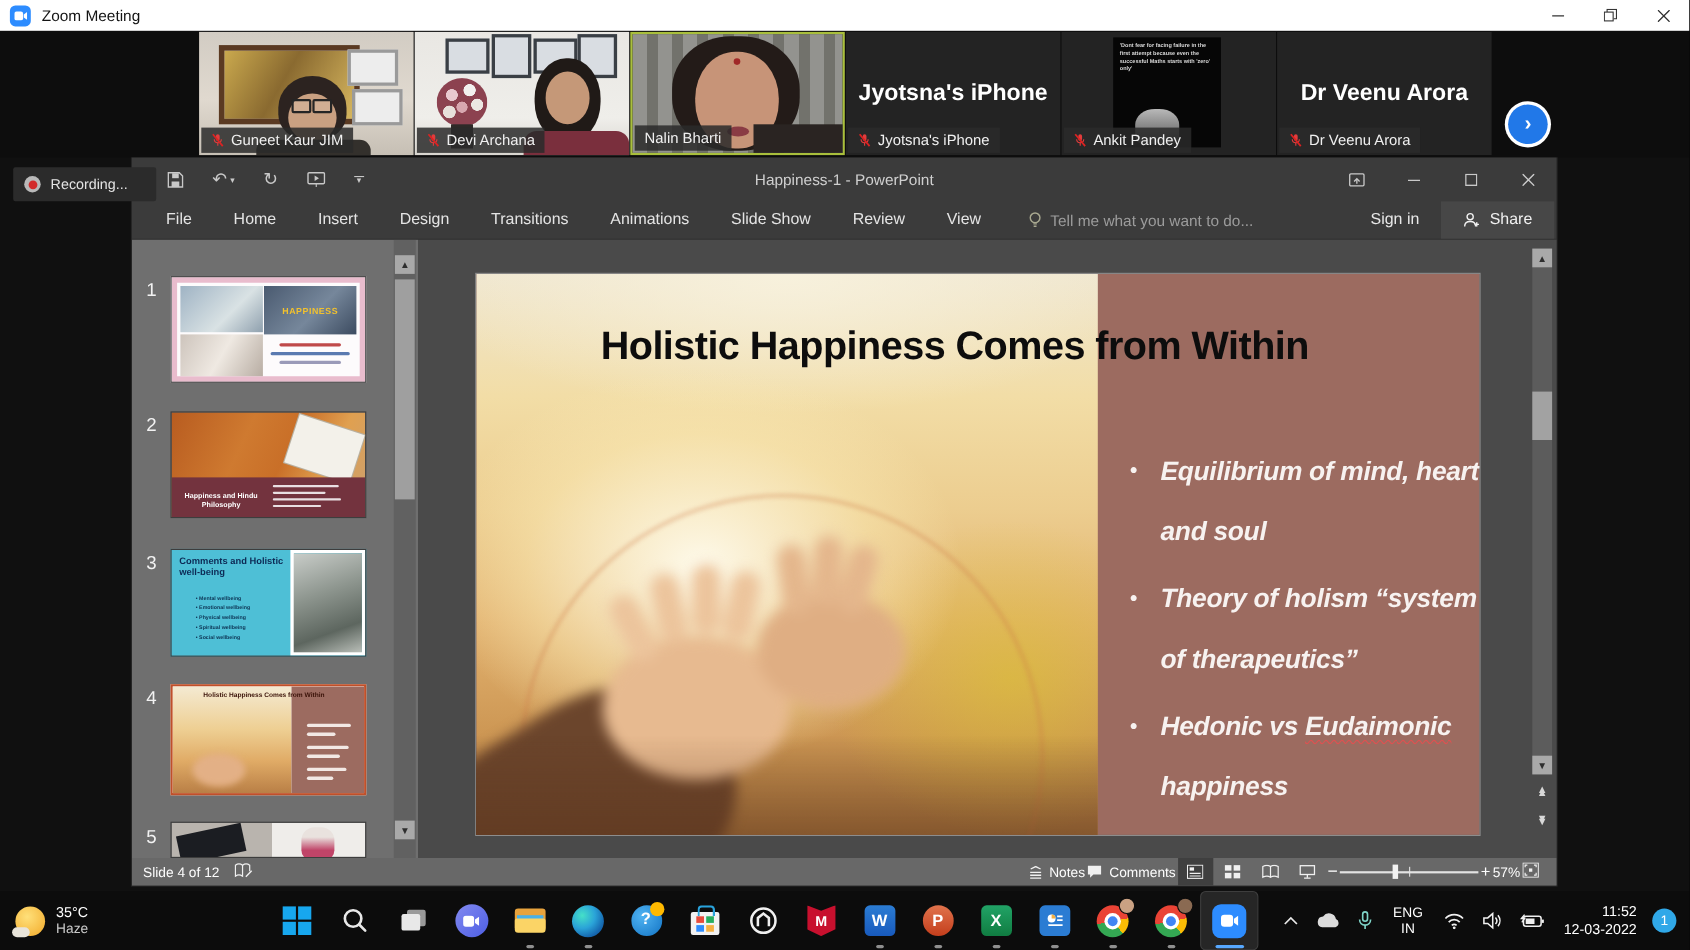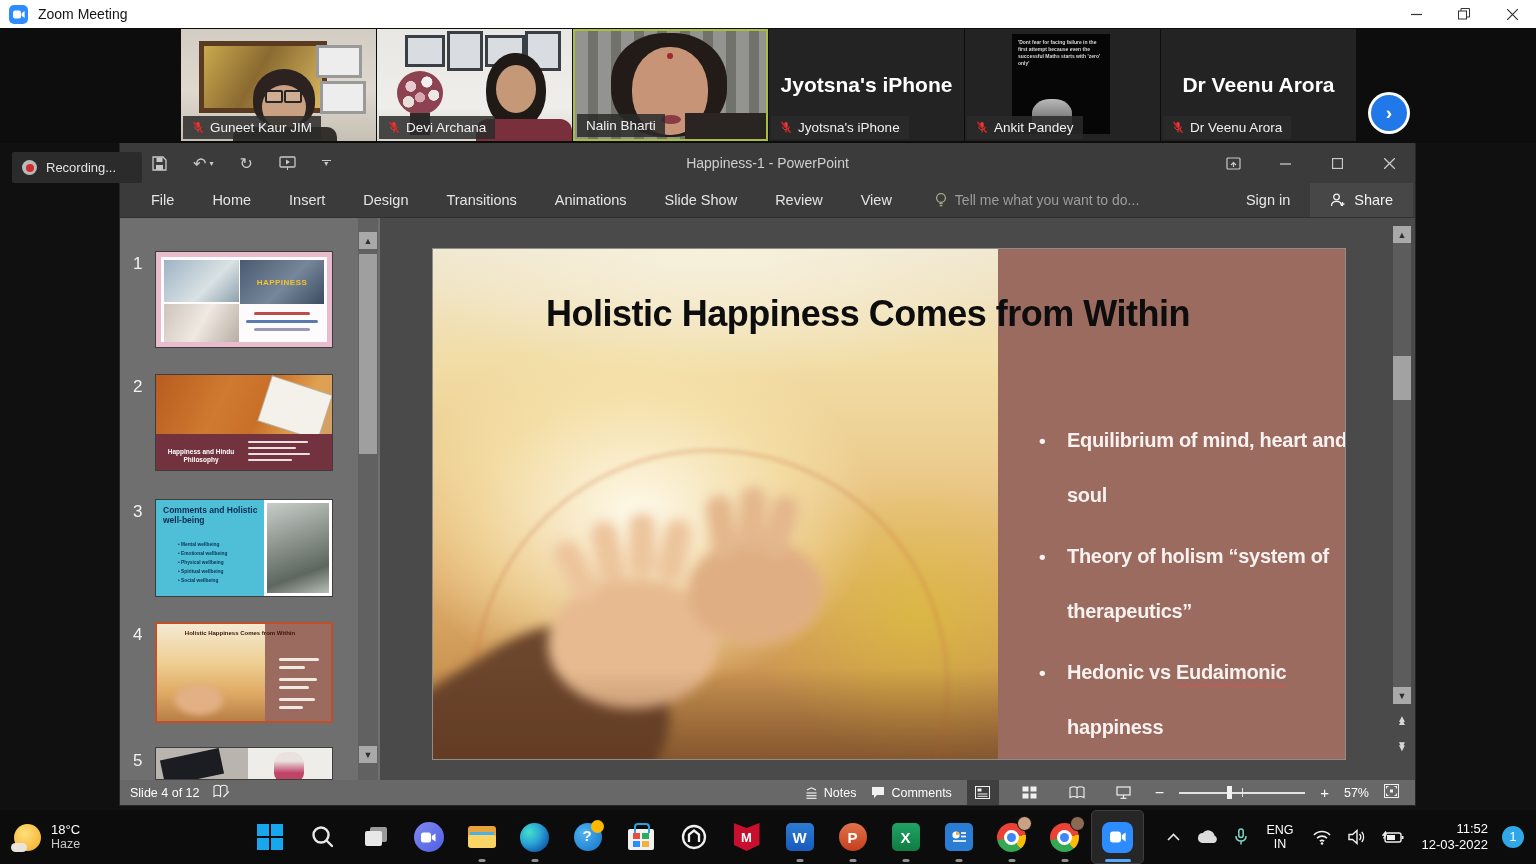--- a/index.html
+++ b/index.html
@@ -136,40 +136,40 @@
   .arc{position:absolute;left:40px;top:200px;width:470px;height:470px;border-radius:50%;
     border:3px solid rgba(205,120,70,.38);filter:blur(2px);}
   .blurwrap{position:absolute;inset:0;filter:blur(6px);}
   .palm{position:absolute;left:115px;top:330px;width:170px;height:130px;border-radius:50%;background:#e7ba90;}
   .palm2{position:absolute;left:255px;top:290px;width:135px;height:105px;border-radius:50%;background:#dfae83;}
   .fing{position:absolute;width:26px;height:64px;border-radius:14px;background:#ecc49c;}
   .forearm{position:absolute;left:-60px;top:400px;width:300px;height:200px;background:#6b452c;transform:rotate(-32deg);border-radius:40%;}
   .shade{position:absolute;left:0;bottom:0;width:100%;height:90px;background:linear-gradient(180deg,rgba(90,50,25,0),rgba(90,50,25,.45));}
   .slide-title{position:absolute;left:50px;top:44px;width:770px;text-align:center;color:#0d0d0d;
     font-size:36px;font-weight:bold;letter-spacing:-.5px;}
-  .bullets{position:absolute;left:592px;top:152px;width:322px;margin:12px;padding:0;list-style:none;
-    color:#f7f2f0;font-size:20px;font-weight:bold;line-height:55px;letter-spacing:-.3px;}
+  .bullets{position:absolute;left:592px;top:152px;width:322px;margin:0;padding:0;list-style:none;
+    color:#f7f2f0;font-size:24px;font-weight:bold;line-height:55px;letter-spacing:-.3px;font-style:italic;}
   .bullets li{position:relative;padding-left:30px;margin-bottom:6px;}
   .bullets li::before{content:"•";position:absolute;left:2px;top:0;font-size:19px;}
   .sq{text-decoration:underline;text-decoration-style:wavy;text-decoration-color:#e05050;
       text-decoration-thickness:1px;text-underline-offset:4px;}
   
   .vscroll{position:absolute;right:3px;top:8px;width:20px;height:548px;}
   .vtrack{position:absolute;left:1px;top:0;width:18px;height:478px;background:#5c5c5c;}
   .vbtn{position:absolute;left:1px;width:18px;height:17px;background:#a9a9a9;color:#2e2e2e;font-size:9px;
     display:flex;align-items:center;justify-content:center;}
   .vthumb{position:absolute;left:1px;top:130px;width:18px;height:44px;background:#a2a2a2;}
   .dbl{position:absolute;left:1px;width:18px;height:20px;color:#d8d8d8;font-size:10px;line-height:9px;
     display:flex;align-items:center;justify-content:center;flex-direction:column;}
 
   
   .ppt-status{position:absolute;left:0;bottom:0;width:100%;height:25px;background:#686868;display:flex;
     align-items:center;color:#fdfdfd;font-size:12.5px;}
   .st-left{margin-left:10px;display:flex;align-items:center;gap:13px;}
-  .st-right{margin-left:auto;display:flex;align-items:center;gap:15px;margin-right:16px;}
+  .st-right{margin-left:auto;display:flex;align-items:center;gap:2px;margin-right:16px;}
   .st-item{display:flex;align-items:center;gap:6px;}
   .viewbtn{width:32px;height:25px;display:flex;align-items:center;justify-content:center;}
   .viewbtn.active{background:#3f3f3f;}
   .zslider{position:relative;width:126px;height:25px;display:flex;align-items:center;}
   .ztrack{width:100%;height:2px;background:#e3e3e3;}
   .zmid{position:absolute;left:50%;top:8px;width:1px;height:9px;background:#e3e3e3;}
   .zthumb{position:absolute;left:38%;top:6px;width:5px;height:13px;background:#f2f2f2;}
 
   
   .taskbar{position:absolute;left:0;top:810px;width:1536px;height:54px;background:#0c0c0c;z-index:60;}
@@ -605,21 +605,21 @@
               <rect x="6" y="5.5" width="3" height="3" fill="#f0f0f0"></rect>
             </svg></span>
       </div>
     </div>
   </div>
 
   <div class="taskbar">
     <div class="weather">
       <div class="sun"></div>
       <div class="wtxt">
-        <div>18°C</div>
+        <div>35°C</div>
         <div class="cond">Haze</div>
       </div>
     </div>
 
     <div class="tb-icons">
       <div class="cell">
           <div class="startgrid">
             <div></div>
             <div></div>
             <div></div>

